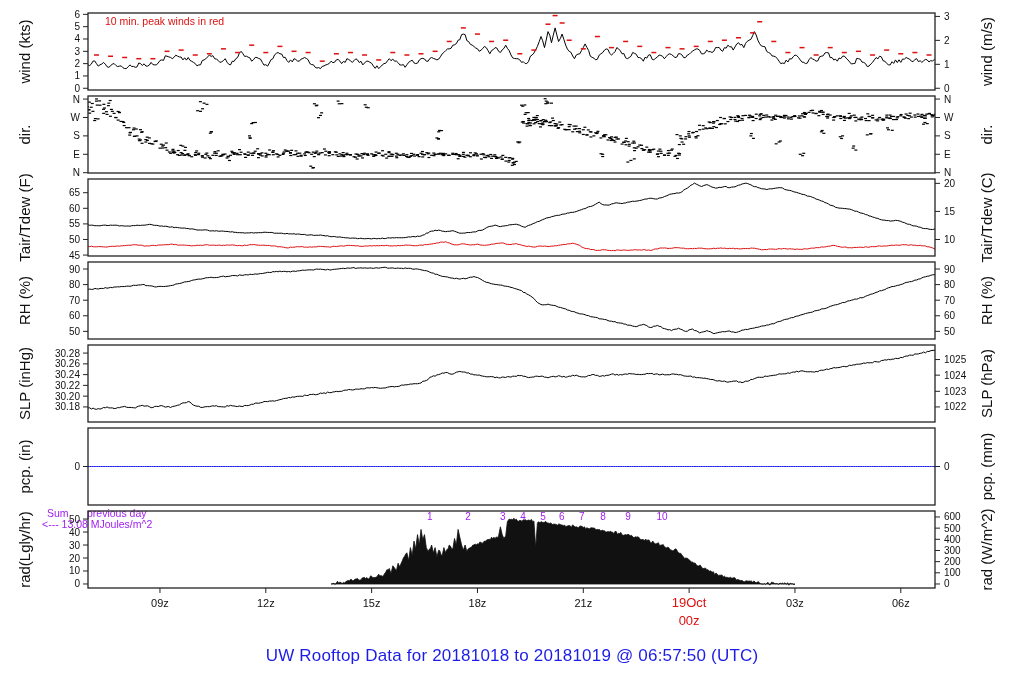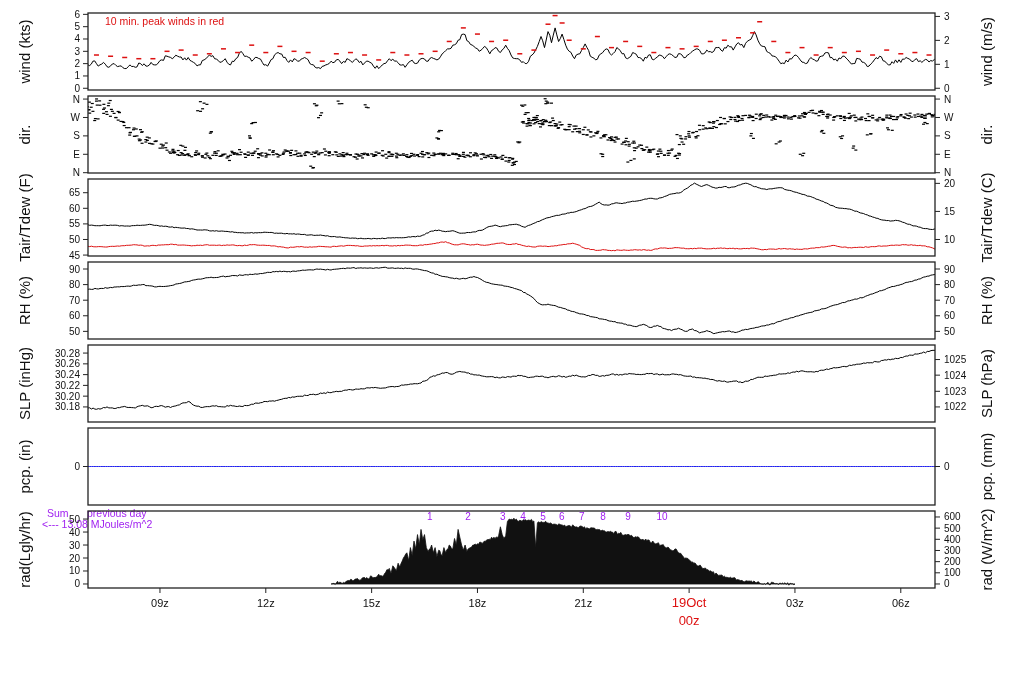--- a/index.html
+++ b/index.html
@@ -1152,13 +1152,14 @@
         <text x="583.2886297376093" y="607" text-anchor="middle" font-size="11" fill="#111" font-family="Liberation Sans, sans-serif">21z</text>
         <line x1="689.1195335276968" y1="588" x2="689.1195335276968" y2="593" stroke="#222" stroke-width="1"></line>
         <text x="689.1195335276968" y="607" text-anchor="middle" font-size="13" fill="#dd1111" font-family="Liberation Sans, sans-serif">19Oct</text>
         <text x="689.1195335276968" y="625" text-anchor="middle" font-size="13" fill="#dd1111" font-family="Liberation Sans, sans-serif">00z</text>
         <line x1="794.9504373177843" y1="588" x2="794.9504373177843" y2="593" stroke="#222" stroke-width="1"></line>
         <text x="794.9504373177843" y="607" text-anchor="middle" font-size="11" fill="#111" font-family="Liberation Sans, sans-serif">03z</text>
         <line x1="900.7813411078719" y1="588" x2="900.7813411078719" y2="593" stroke="#222" stroke-width="1"></line>
         <text x="900.7813411078719" y="607" text-anchor="middle" font-size="11" fill="#111" font-family="Liberation Sans, sans-serif">06z</text>
       </g>
     </svg>
+  <div class="fig-title" style="color: rgb(28, 28, 232);">UW Rooftop Data for 20181018  to  20181019 @ 06:57:50  (UTC)</div>
 </div>
 
 </body></html>

